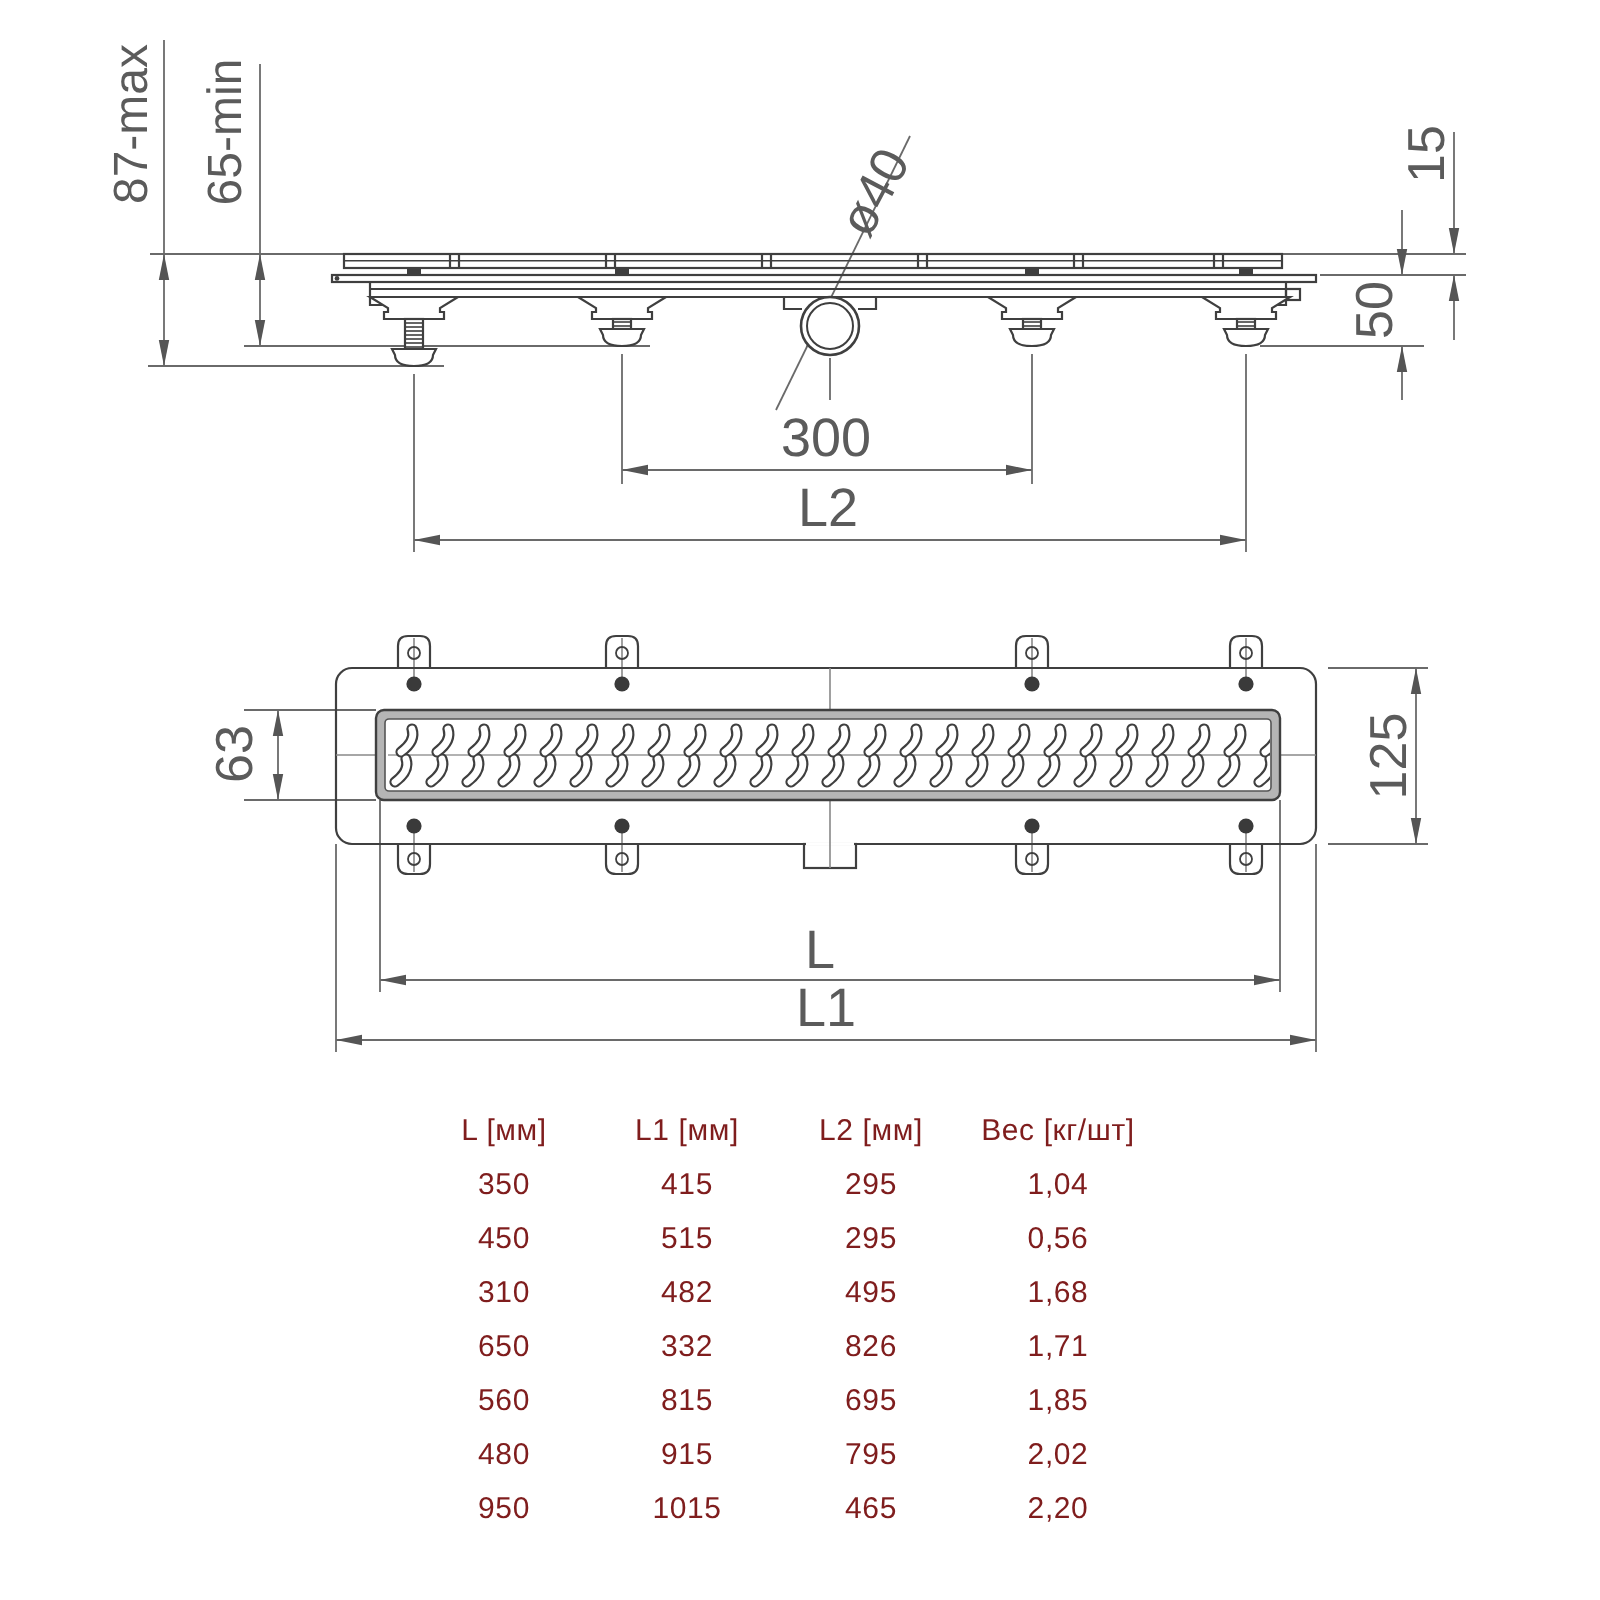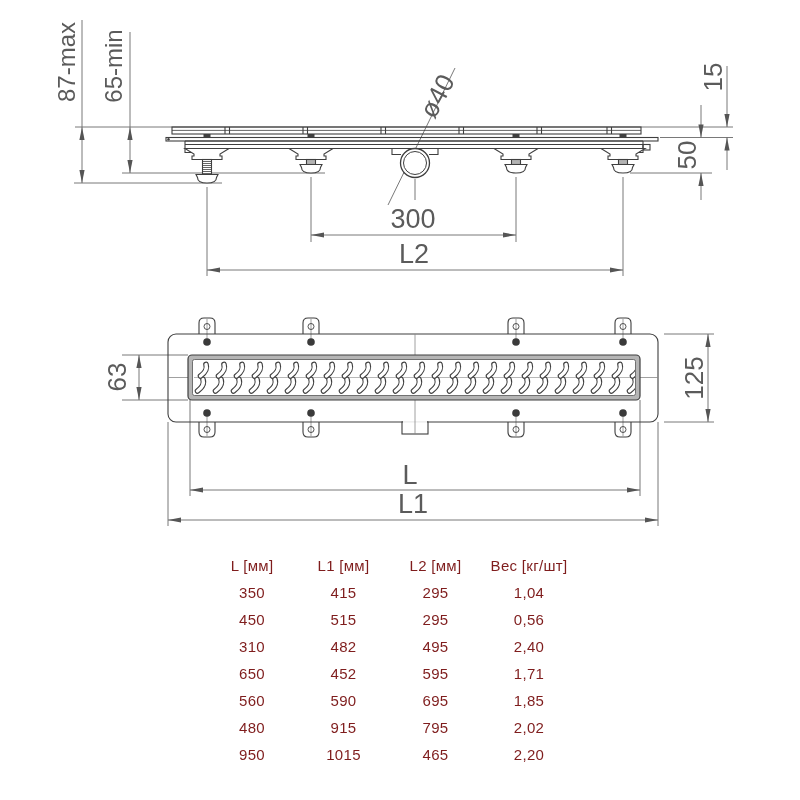--- a/index.html
+++ b/index.html
@@ -250,29 +250,29 @@
   <div class="td">1,04</div>
 
   <div class="td">450</div>
   <div class="td">515</div>
   <div class="td">295</div>
   <div class="td">0,56</div>
 
   <div class="td">310</div>
   <div class="td">482</div>
   <div class="td">495</div>
-  <div class="td">2,40</div>
+  <div class="td">1,68</div>
 
   <div class="td">650</div>
-  <div class="td">452</div>
-  <div class="td">595</div>
+  <div class="td">332</div>
+  <div class="td">826</div>
   <div class="td">1,71</div>
 
   <div class="td">560</div>
-  <div class="td">590</div>
+  <div class="td">815</div>
   <div class="td">695</div>
   <div class="td">1,85</div>
 
   <div class="td">480</div>
   <div class="td">915</div>
   <div class="td">795</div>
   <div class="td">2,02</div>
 
   <div class="td">950</div>
   <div class="td">1015</div>

